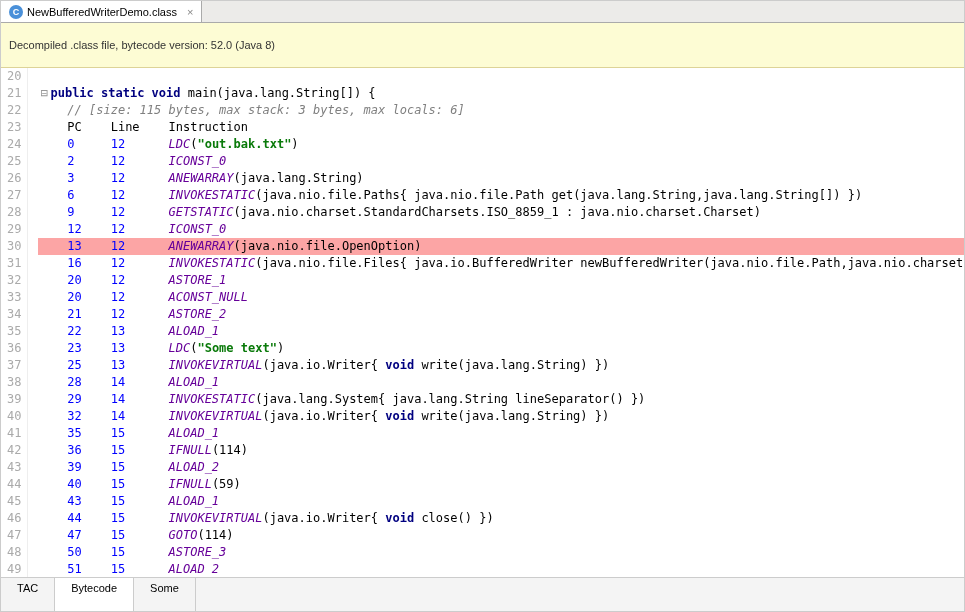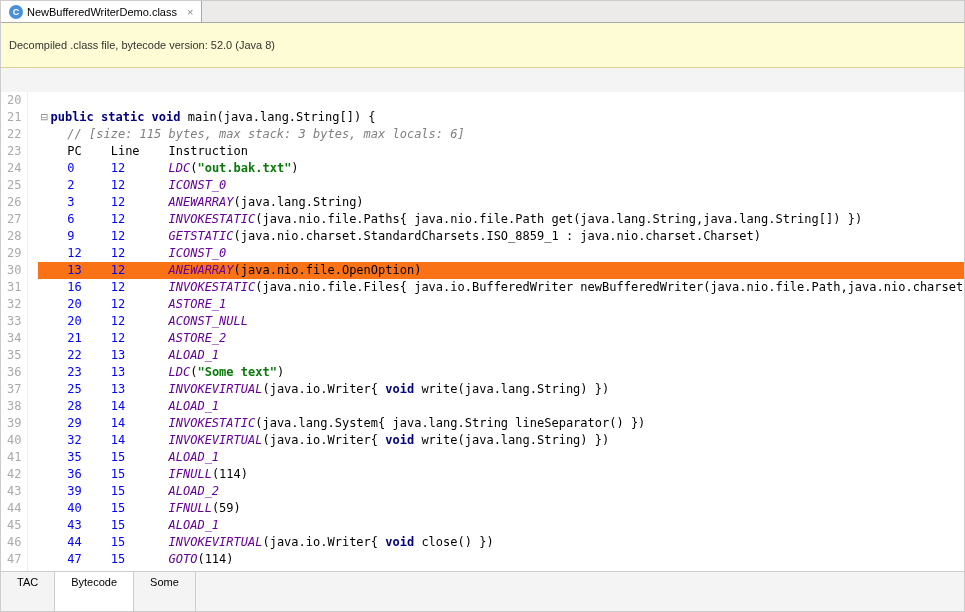--- a/index.html
+++ b/index.html
@@ -2,33 +2,33 @@
 <html><head>
 <meta charset="utf-8">
 <style>
   * { margin: 0; padding: 0; box-sizing: border-box; }
   body { font-family: Consolas, monospace; font-size: 12px; background: #f4f4f4; width: 965px; height: 612px; overflow: hidden; display: flex; flex-direction: column; border: 1px solid #ccc; }
   .tabbar-top { background: #ecebe9; display: flex; height: 22px; border-bottom: 1px solid #aaa; font-family: Tahoma, sans-serif; font-size: 11px; }
   .tab-top { background: #fff; border-right: 1px solid #aaa; padding: 3px 8px; display: flex; align-items: center; gap: 4px; }
   .tab-icon { width: 14px; height: 14px; border-radius: 50%; background: #4a90d9; display: inline-flex; align-items: center; justify-content: center; color: #fff; font-size: 9px; font-weight: bold; }
   .close-x { color: #888; margin-left: 6px; cursor: pointer; }
   .banner { background: #fdfcd4; border-bottom: 1px solid #ddd397; padding: 16px 8px; font-family: Tahoma, sans-serif; font-size: 11px; color: #333; }
-  .editor { flex: 1; background: #fff; overflow: auto; display: flex; margin-top: 24px; }
+  .editor { flex: 1; background: #fff; overflow: auto; display: flex; }
   .gutter { background: #fff; color: #aaa; text-align: right; padding: 0 6px; border-right: 1px solid #eee; user-select: none; }
   .gutter div, .code-line { height: 17px; line-height: 17px; white-space: pre; }
   .code { flex: 1; padding-left: 10px; position: relative; }
-  .code-line.hl { background: #f97316; }
+  .code-line.hl { background: #fca5a5; }
   .fold { color: #999; display: inline-block; width: 12px; text-align: center; }
   .kw { color: #000080; font-weight: bold; }
   .comment { color: #808080; font-style: italic; text-align: right; }
   .num { color: #0000ff; }
   .inst { color: #660099; font-style: italic; }
   .str { color: #0a7a0a; font-weight: bold; }
   .plain { color: #000; }
-  .tabbar-bottom { background: #f4f4f4; display: flex; height: 40px; border-top: 1px solid #ccc; font-family: Tahoma, sans-serif; font-size: 11px; }
+  .tabbar-bottom { background: #f4f4f4; display: flex; height: 34px; border-top: 1px solid #ccc; font-family: Tahoma, sans-serif; font-size: 11px; }
   .tab-bottom { padding: 4px 16px; border-right: 1px solid #ccc; cursor: pointer; }
   .tab-bottom.active { background: #fff; text-align: center; }
 </style>
 </head>
 <body>
 
 <div class="tabbar-top">
   <div class="tab-top">
     <span class="tab-icon">C</span>
     <span>NewBufferedWriterDemo.class</span>

